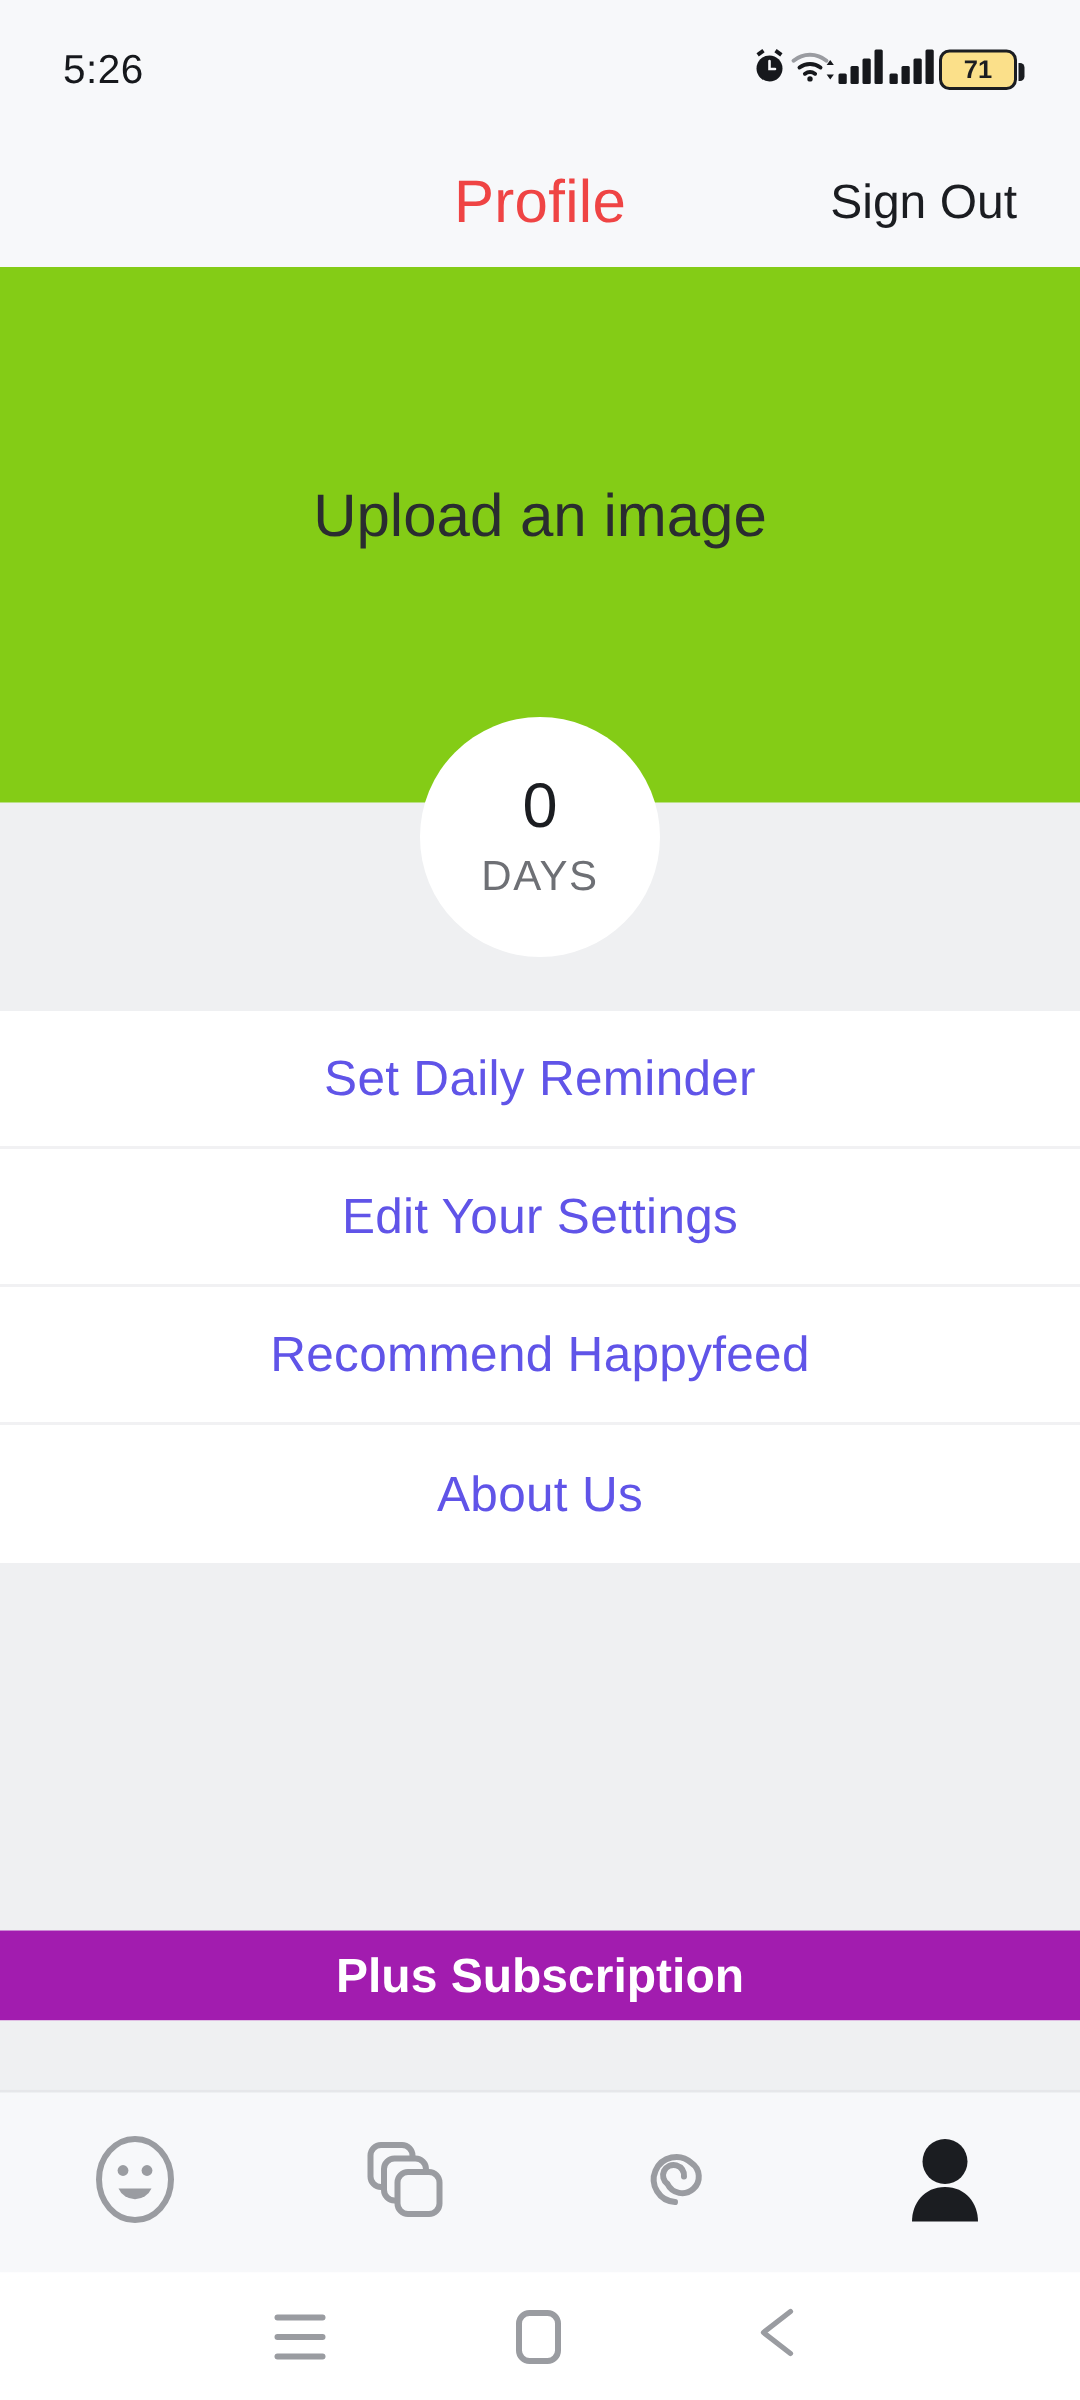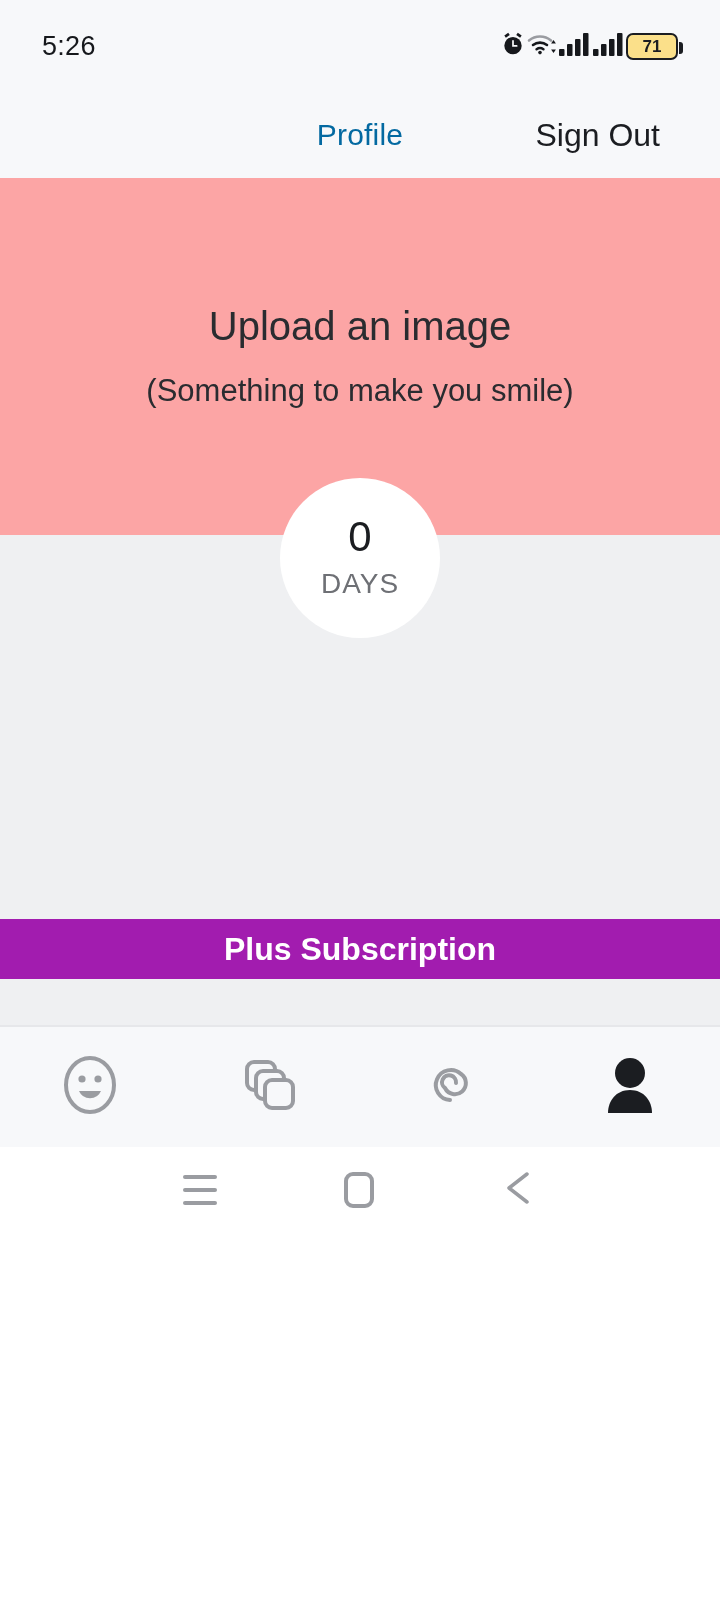--- a/index.html
+++ b/index.html
@@ -33,29 +33,29 @@
     width:4px; height:12px; background:#1b1d21; border-radius:0 3px 3px 0;
   }
   .battery span { font-size:17px; font-weight:700; color:#1b1d21; line-height:1; }
 
   
   .header {
     height:86px; background:#f7f8fa;
     display:flex; align-items:center; justify-content:center;
     position:relative;
   }
-  .header-title { font-size:30px; color:#0369a1; letter-spacing:.2px; }
+  .header-title { font-size:40px; color:#ef4444; letter-spacing:.2px; }
   .header-action {
-    position:absolute; right:60px; top:50%; transform:translateY(-50%);
+    position:absolute; right:42px; top:50%; transform:translateY(-50%);
     font-size:32px; color:#1b1d21;
   }
 
   
   .hero {
-    position:relative; height:357px; background:#fca5a5;
+    position:relative; height:357px; background:#84cc16;
     display:flex; flex-direction:column; align-items:center; justify-content:center;
   }
   .hero-title { font-size:40px; color:#2a2c30; margin-bottom:24px; }
   .hero-sub { font-size:31px; color:#2a2c30; }
 
   
   .streak-band { height:139px; background:#eff0f2; }
   .streak-circle {
     position:absolute; left:50%; transform:translateX(-50%);
     top:478px; width:160px; height:160px; border-radius:50%;
@@ -158,30 +158,35 @@
     </div>
   </div>
 
   <div class="header">
     <div class="header-title">Profile</div>
     <div class="header-action">Sign Out</div>
   </div>
 
   <div class="hero">
     <div class="hero-title">Upload an image</div>
-    <div class="hero-sub">(Something to make you smile)</div>
   </div>
 
   <div class="streak-band"></div>
 
   <div class="streak-circle">
     <div class="streak-num">0</div>
     <div class="streak-label">DAYS</div>
   </div>
 
+  <div class="menu">
+    <div class="menu-item">Set Daily Reminder</div>
+    <div class="menu-item">Edit Your Settings</div>
+    <div class="menu-item">Recommend Happyfeed</div>
+    <div class="menu-item">About Us</div>
+  </div>
 
   <div class="filler"></div>
 
   <div class="subscription">
     <div class="subscription-label">Plus Subscription</div>
   </div>
   <div class="sub-gap"></div>
 
   <div class="tabbar">
 

